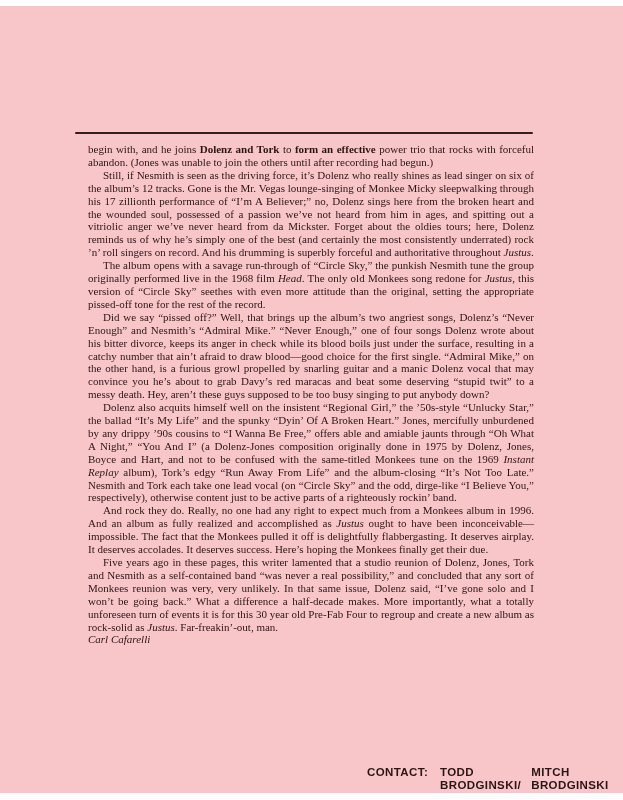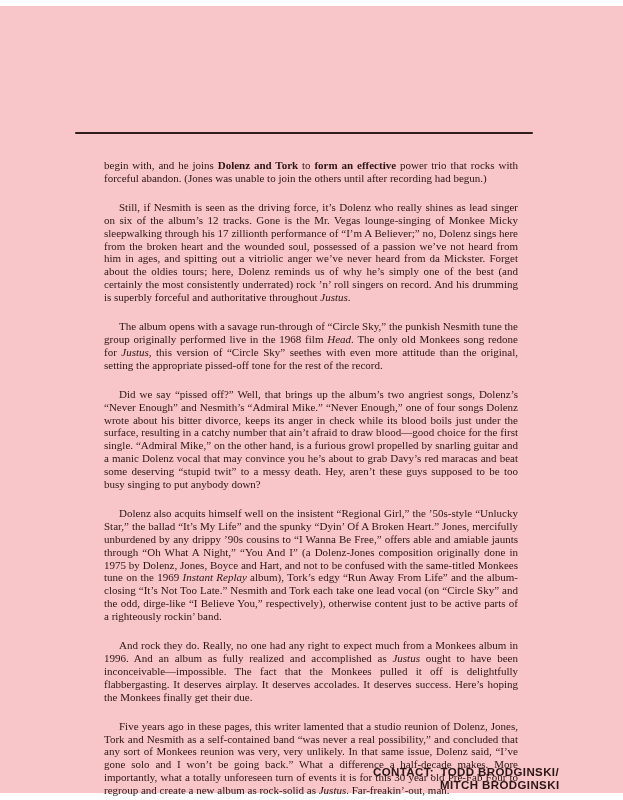--- a/index.html
+++ b/index.html
@@ -13,33 +13,33 @@
   }
   .rule{
     position:absolute;left:75px;top:126px;width:458px;height:2px;
     background:#321c1c;border-radius:1px;
   }
   .article{
     position:absolute;left:88px;top:137px;width:446px;
     font-size:11px;line-height:12.9px;text-align:justify;
     color:#2b1616;
   }
-  .article p{margin:16px;}
+  .article p{margin:0;}
   .article p.indent{text-indent:15px;}
   .article p.sig{text-align:left;padding-right:33px;}
   .s-b{font-weight:bold;}
   .s-i{font-style:italic;}
   .s-u{text-decoration-thickness:1px;text-underline-offset:2px;}
   .contact{
     position:absolute;left:367px;top:760px;display:flex;
     font-family:"Liberation Sans", sans-serif;font-weight:bold;
     font-size:11.5px;line-height:13px;letter-spacing:0.4px;color:#2b1616;
   }
-  .contact-label{width:73px;flex:none;text-align:center;}
-  .contact-names{display:flex;flex-direction:column;text-align:center;}
+  .contact-label{width:73px;flex:none;}
+  .contact-names{display:flex;flex-direction:row;}
 </style>
 </head>
 <body>
 
 <div class="page">
   <div class="rule"></div>
   <div class="article" id="article">
       <p><span>begin with, and he joins </span><span class="s-b">Dolenz and Tork</span><span> to </span><span class="s-b">form an effective</span><span> power trio that rocks with forceful abandon. (Jones was unable to join the others until after recording had begun.)</span></p>
       <p class="indent"><span>Still, if Nesmith is seen as the driving force, it’s Dolenz who really shines as lead singer on six of the album’s 12 tracks. Gone is the Mr. Vegas lounge-singing of Monkee Micky sleepwalking through his 17 zillionth performance of “I’m A Believer;” no, </span><span class="s-u">Dolenz sings here from the broken heart and the wounded soul, possessed of a passion we’ve not heard from him in ages, and spitting out a vitriolic anger we’ve never heard from da Mickster. Forget about the oldies tours; here, Dolenz reminds us of why he’s simply one of the best (and certainly the most consistently underrated) rock ’n’ roll singers on record. And his drumming is superbly forceful and authoritative throughout </span><span class="s-u s-i">Justus</span><span class="s-u">.</span></p>
       <p class="indent"><span>The album opens with a savage run-through of “Circle Sky,” the punkish Nesmith tune the group originally performed live in the 1968 film </span><span class="s-i">Head</span><span>. The only old Monkees song redone for </span><span class="s-i">Justus</span><span>, this version of “Circle Sky” seethes with even more attitude than the original, setting the appropriate pissed-off tone for the rest of the record.</span></p>

